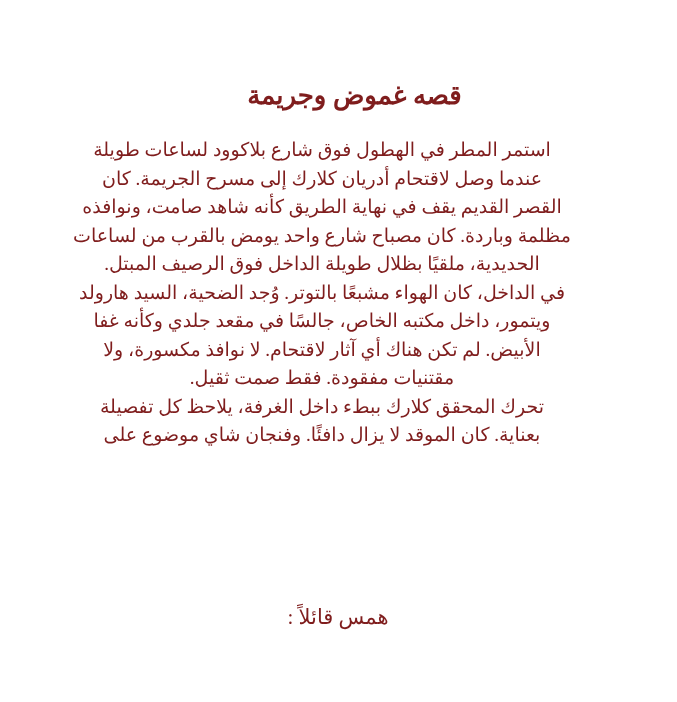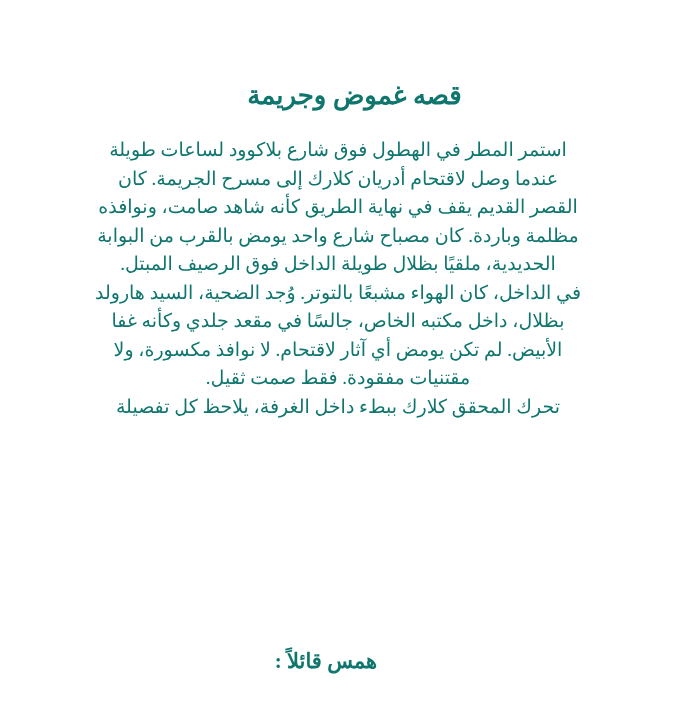--- a/index.html
+++ b/index.html
@@ -7,80 +7,80 @@
     padding: 0;
     background: #ffffff;
   }
   .page {
     position: relative;
     width: 661px;
     height: 702px;
     background: #ffffff;
     overflow: hidden;
     font-family: "Liberation Serif", "DejaVu Serif", serif;
-    color: #0f766e;
+    color: #7f1d1d;
   }
   .doc-title {
     position: absolute;
     top: 62px;
     left: 0;
     width: 677px;
     text-align: center;
     font-size: 26px;
     font-weight: 700;
     line-height: 34px;
     direction: rtl;
     unicode-bidi: embed;
   }
   .body-block {
     position: absolute;
     top: 136px;
-    right: 56px;
+    right: 72px;
     width: 566px;
     direction: rtl;
     unicode-bidi: embed;
     text-align: center;
     font-size: 19px;
     line-height: 28.5px;
   }
   .body-line {
     display: block;
     white-space: nowrap;
     direction: rtl;
     unicode-bidi: embed;
   }
   .closing-line {
     position: absolute;
     top: 602px;
-    right: 68px;
+    right: 56px;
     width: 566px;
     text-align: center;
     direction: rtl;
     unicode-bidi: embed;
     font-size: 21px;
-    font-weight: 700;
+    font-weight: 400;
     line-height: 30px;
-    margin-top: 44px;
   }
 </style>
 </head>
 <body>
 
 <div class="page">
 
   <h1 class="doc-title">قصه غموض وجريمة</h1>
 
   <div class="body-block">
     <span class="body-line">استمر المطر في الهطول فوق شارع بلاكوود لساعات طويلة</span>
     <span class="body-line">عندما وصل لاقتحام أدريان كلارك إلى مسرح الجريمة. كان</span>
     <span class="body-line">القصر القديم يقف في نهاية الطريق كأنه شاهد صامت، ونوافذه</span>
-    <span class="body-line">مظلمة وباردة. كان مصباح شارع واحد يومض بالقرب من البوابة</span>
+    <span class="body-line">مظلمة وباردة. كان مصباح شارع واحد يومض بالقرب من لساعات</span>
     <span class="body-line">الحديدية، ملقيًا بظلال طويلة الداخل فوق الرصيف المبتل.</span>
     <span class="body-line">في الداخل، كان الهواء مشبعًا بالتوتر. وُجد الضحية، السيد هارولد</span>
-    <span class="body-line">بظلال، داخل مكتبه الخاص، جالسًا في مقعد جلدي وكأنه غفا</span>
-    <span class="body-line">الأبيض. لم تكن يومض أي آثار لاقتحام. لا نوافذ مكسورة، ولا</span>
+    <span class="body-line">ويتمور، داخل مكتبه الخاص، جالسًا في مقعد جلدي وكأنه غفا</span>
+    <span class="body-line">الأبيض. لم تكن هناك أي آثار لاقتحام. لا نوافذ مكسورة، ولا</span>
     <span class="body-line">مقتنيات مفقودة. فقط صمت ثقيل.</span>
     <span class="body-line">تحرك المحقق كلارك ببطء داخل الغرفة، يلاحظ كل تفصيلة</span>
+    <span class="body-line">بعناية. كان الموقد لا يزال دافئًا. وفنجان شاي موضوع على</span>
   </div>
 
   <div class="closing-line">همس قائلاً :</div>
 
 </div>
 
 </body></html>

